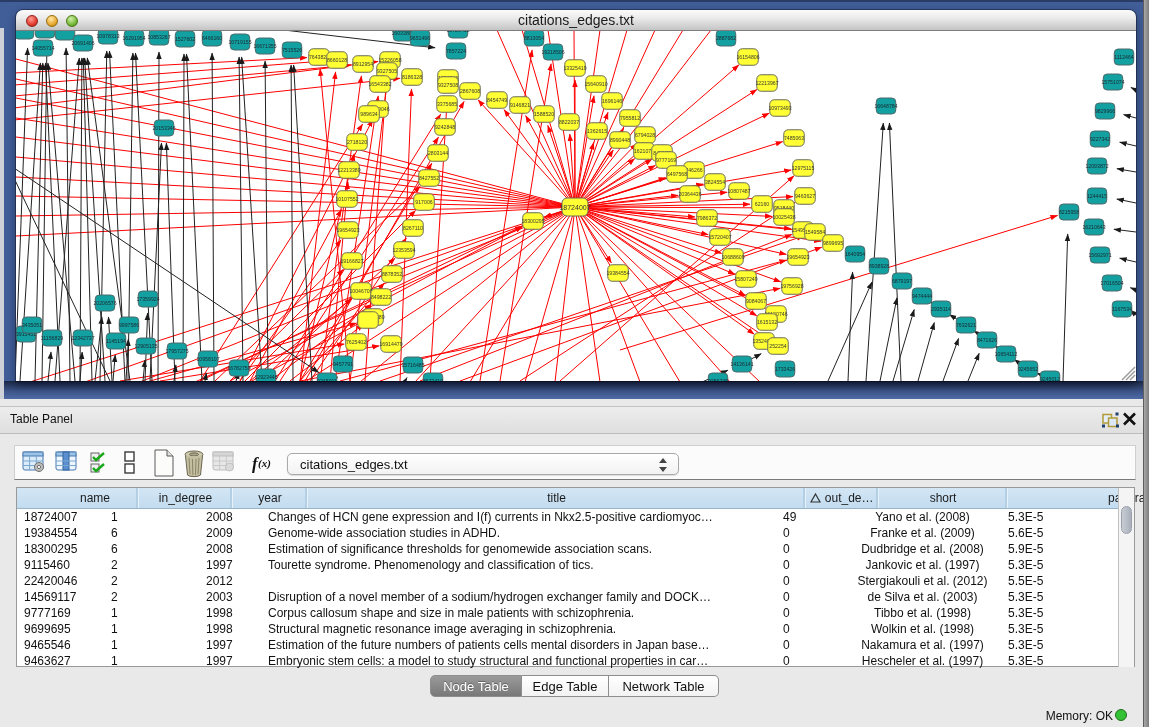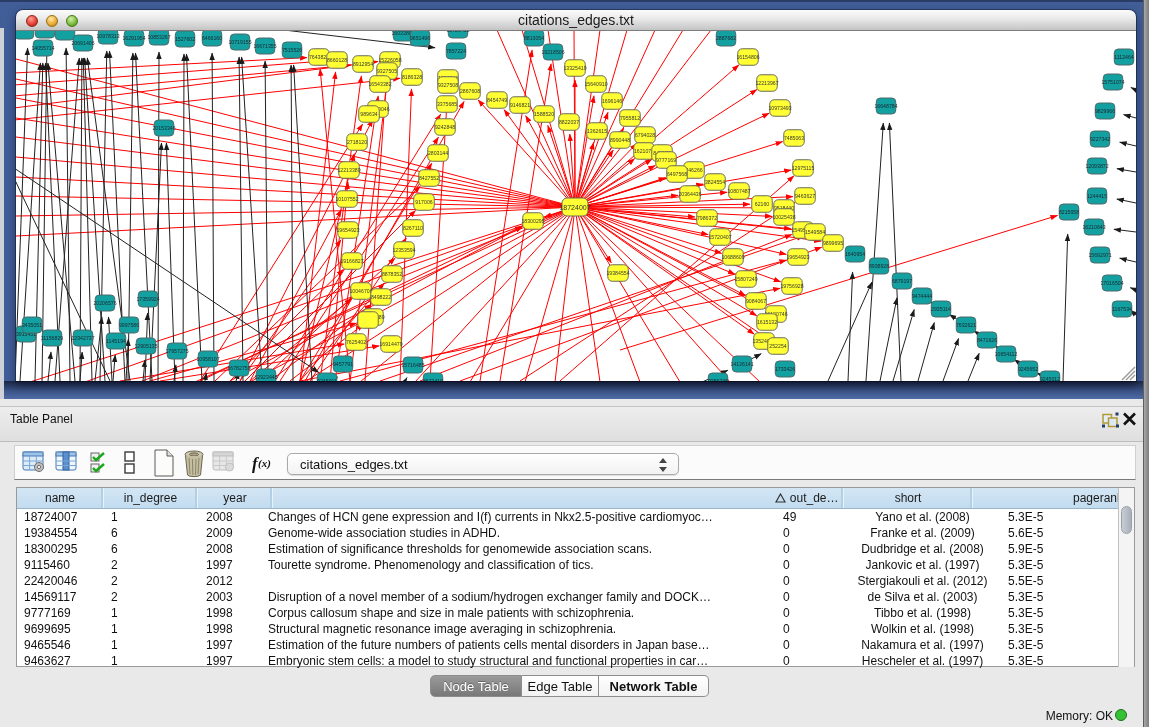--- a/index.html
+++ b/index.html
@@ -8,44 +8,44 @@
 #leftstrip { position:absolute; left:0; top:28px; width:4px; height:371px; background:#ced1d7; }
 #rightstrip { position:absolute; right:0; top:0; width:6px; height:727px; background:linear-gradient(90deg,#a8a8a8,#7d7d7d); border-left:1px solid #5e5e5e; }
 #win { position:absolute; left:16px; top:10px; width:1120px; height:371px; border-radius:7px 7px 0 0; box-shadow:0 0 0 1px rgba(0,0,0,.35), 0 4px 10px rgba(0,0,25,.5); }
 #titlebar { position:absolute; left:0; top:0; width:100%; height:21px; border-radius:7px 7px 0 0; background:linear-gradient(#fbfbfb,#ebebeb 40%,#c4c4c4); border-bottom:1px solid #7d7d7d; }
 #title { position:absolute; width:100%; text-align:center; top:2px; font-size:14px; color:#1a1a1a; }
 .tl { position:absolute; top:5px; width:12px; height:12px; border-radius:50%; }
 #tlr { left:10px; background:radial-gradient(circle at 4px 3px,#ff9d94,#e33d30 60%,#9e1a10); border:1px solid #92221a; }
 #tly { left:30px; background:radial-gradient(circle at 4px 3px,#ffe9a8,#e8a832 60%,#a8700d); border:1px solid #96700f; }
 #tlg { left:50px; background:radial-gradient(circle at 4px 3px,#d0f0a8,#78ba3c 60%,#3f7a10); border:1px solid #4a7a14; }
 #panel { position:absolute; left:0; top:399px; width:1143px; height:328px; background:#e9e9e9; }
-#ptitle { position:absolute; left:0; top:7px; width:100%; height:36px; background:linear-gradient(#ededed,#dfdfdf); border-top:1px solid #c4c4c4; border-bottom:1px solid #bcbcbc; }
+#ptitle { position:absolute; left:0; top:7px; width:100%; height:28px; background:linear-gradient(#ededed,#dfdfdf); border-top:1px solid #c4c4c4; border-bottom:1px solid #bcbcbc; }
 #ptitle span { position:absolute; left:10px; top:5px; font-size:12px; color:#111; }
 #toolbar { position:absolute; left:14px; top:46px; width:1122px; height:35px; background:#fbfbfb; border:1px solid #cfcfcf; border-bottom:1px solid #7a7a7a; }
 #combo { position:absolute; left:272px; top:7px; width:392px; height:22px; background:linear-gradient(#ffffff,#f2f2f2); border:1px solid #a9a9a9; border-radius:5px; box-shadow:0 1px 1px rgba(0,0,0,.12); }
 #combo span { position:absolute; left:12px; top:3px; font-size:13px; color:#111; }
 #table { position:absolute; left:16px; top:88px; width:1119px; height:180px; background:#fff; border:1px solid #999; }
 #thead { position:absolute; left:0; top:0; width:1103px; height:20px; background:linear-gradient(#d3e6f5,#c2dcef); }
-.th { position:absolute; top:0; height:20px; border-right:1px solid #e8f2fa; box-shadow:inset -2px 0 0 #b3cfe4; font-size:12px; color:#1a1a1a; text-align:center; line-height:20px; }
+.th { position:absolute; top:0; height:20px; border-right:1px solid #e8f2fa; box-shadow:inset -2px 0 0 #b3cfe4; font-size:12px; color:#1a1a1a; text-align:center; line-height:20px;margin-left:35px; }
 #tbody { position:absolute; left:0; top:20px; width:1103px; height:159px; border-top:1px solid #9ab5ca; }
 .tr { position:relative; height:16px; font-size:12px; color:#111; white-space:nowrap; }
 .tr div { position:absolute; top:1px; overflow:hidden; }
 .c0 { left:7px; width:85px; }
 .c1 { left:94px; width:90px; }
 .c2 { left:189px; width:70px; }
 .c3 { left:251px; width:492px; }
 .c4 { left:758px; width:70px;margin-left:8px; }
 .c5 { left:827px; width:157px; text-align:center; }
 .c6 { left:991px; width:95px; }
 #vscroll { position:absolute; right:0; top:0; width:16px; height:179px; background:#f4f4f4; border-left:1px solid #c0c0c0; }
 #vthumb { position:absolute; left:2px; top:18px; width:11px; height:28px; border-radius:6px; background:linear-gradient(90deg,#c8cdd4,#a9b0ba); border:1px solid #98a0ab; }
 #tabs { position:absolute; left:430px; top:276px; height:22px; display:flex;justify-content:space-between; }
 .tab { height:22px; border:1px solid #8d8d8d; border-left:none; background:linear-gradient(#ffffff,#f2f2f2); font-size:13px; color:#111; text-align:center; line-height:21px; }
 .tab.first { border-left:1px solid #8d8d8d; border-radius:5px 0 0 5px; }
-.tab.last { border-radius:0 5px 5px 0;font-weight:bold; }
+.tab.last { border-radius:0 5px 5px 0; }
 .tab.sel { background:linear-gradient(#9a9a9a,#787878); color:#fff; text-shadow:0 -1px 0 rgba(0,0,0,.3); }
 #mem { position:absolute; right:30px; top:310px; font-size:12px; color:#111;text-align:center; }
 #memdot { position:absolute; right:16px; top:310px; width:12px; height:12px; border-radius:50%; background:#35c135; border:1.5px solid #1d701d; }
 </style></head><body>
 <div id="root">
  <div id="desktop"></div>
  <div id="shadowband"></div>
  <div id="leftstrip"></div>
  <div id="win">
    <div id="titlebar">
@@ -888,20 +888,21 @@
          <path d="M5,0 L9,5 L1,5 z" fill="#444"></path>
             <path d="M5,14 L9,9 L1,9 z" fill="#444"></path>
        </svg>
      </div>
    </div>
    <div id="table">
      <div id="thead">
        <div class="th" style="left:0;width:87px">name</div>
        <div class="th" style="left:87px;width:94px">in_degree</div>
        <div class="th" style="left:181px;width:75px">year</div>
+       <div class="th" style="left:256px;width:498px">title</div>
        <div class="th" style="left:754px;width:73px"><svg width="11" height="10" style="vertical-align:-1px">
               <path d="M5.5,1 L10,9 L1,9 z" fill="none" stroke="#333" stroke-width="1.2"></path>
             </svg> out_de…</div>
        <div class="th" style="left:827px;width:129px">short</div>
        <div class="th" style="left:1024px;width:115px">pagerank</div>
        <div class="th" style="left:1077px;width:26px;box-shadow:none;border-right:none"></div>
      </div>
      <div id="tbody">
 <div class="tr">
             <div class="c0">18724007</div>
@@ -992,19 +993,19 @@
             <div class="c5">Hescheler et al. (1997)</div>
             <div class="c6">5.3E-5</div>
           </div>
      </div>
      <div id="vscroll">
           <div id="vthumb"></div>
         </div>
    </div>
    <div id="tabs">
      <div class="tab first sel" style="width:92px">Node Table</div>
-     <div class="tab" style="width:77px">Edge Table</div>
+     <div class="tab" style="width:87px">Edge Table</div>
      <div class="tab last" style="width:110px">Network Table</div>
    </div>
    <div id="mem">Memory: OK</div>
    <div id="memdot"></div>
  </div>
  <div id="rightstrip"></div>
 </div>
 </body></html>

